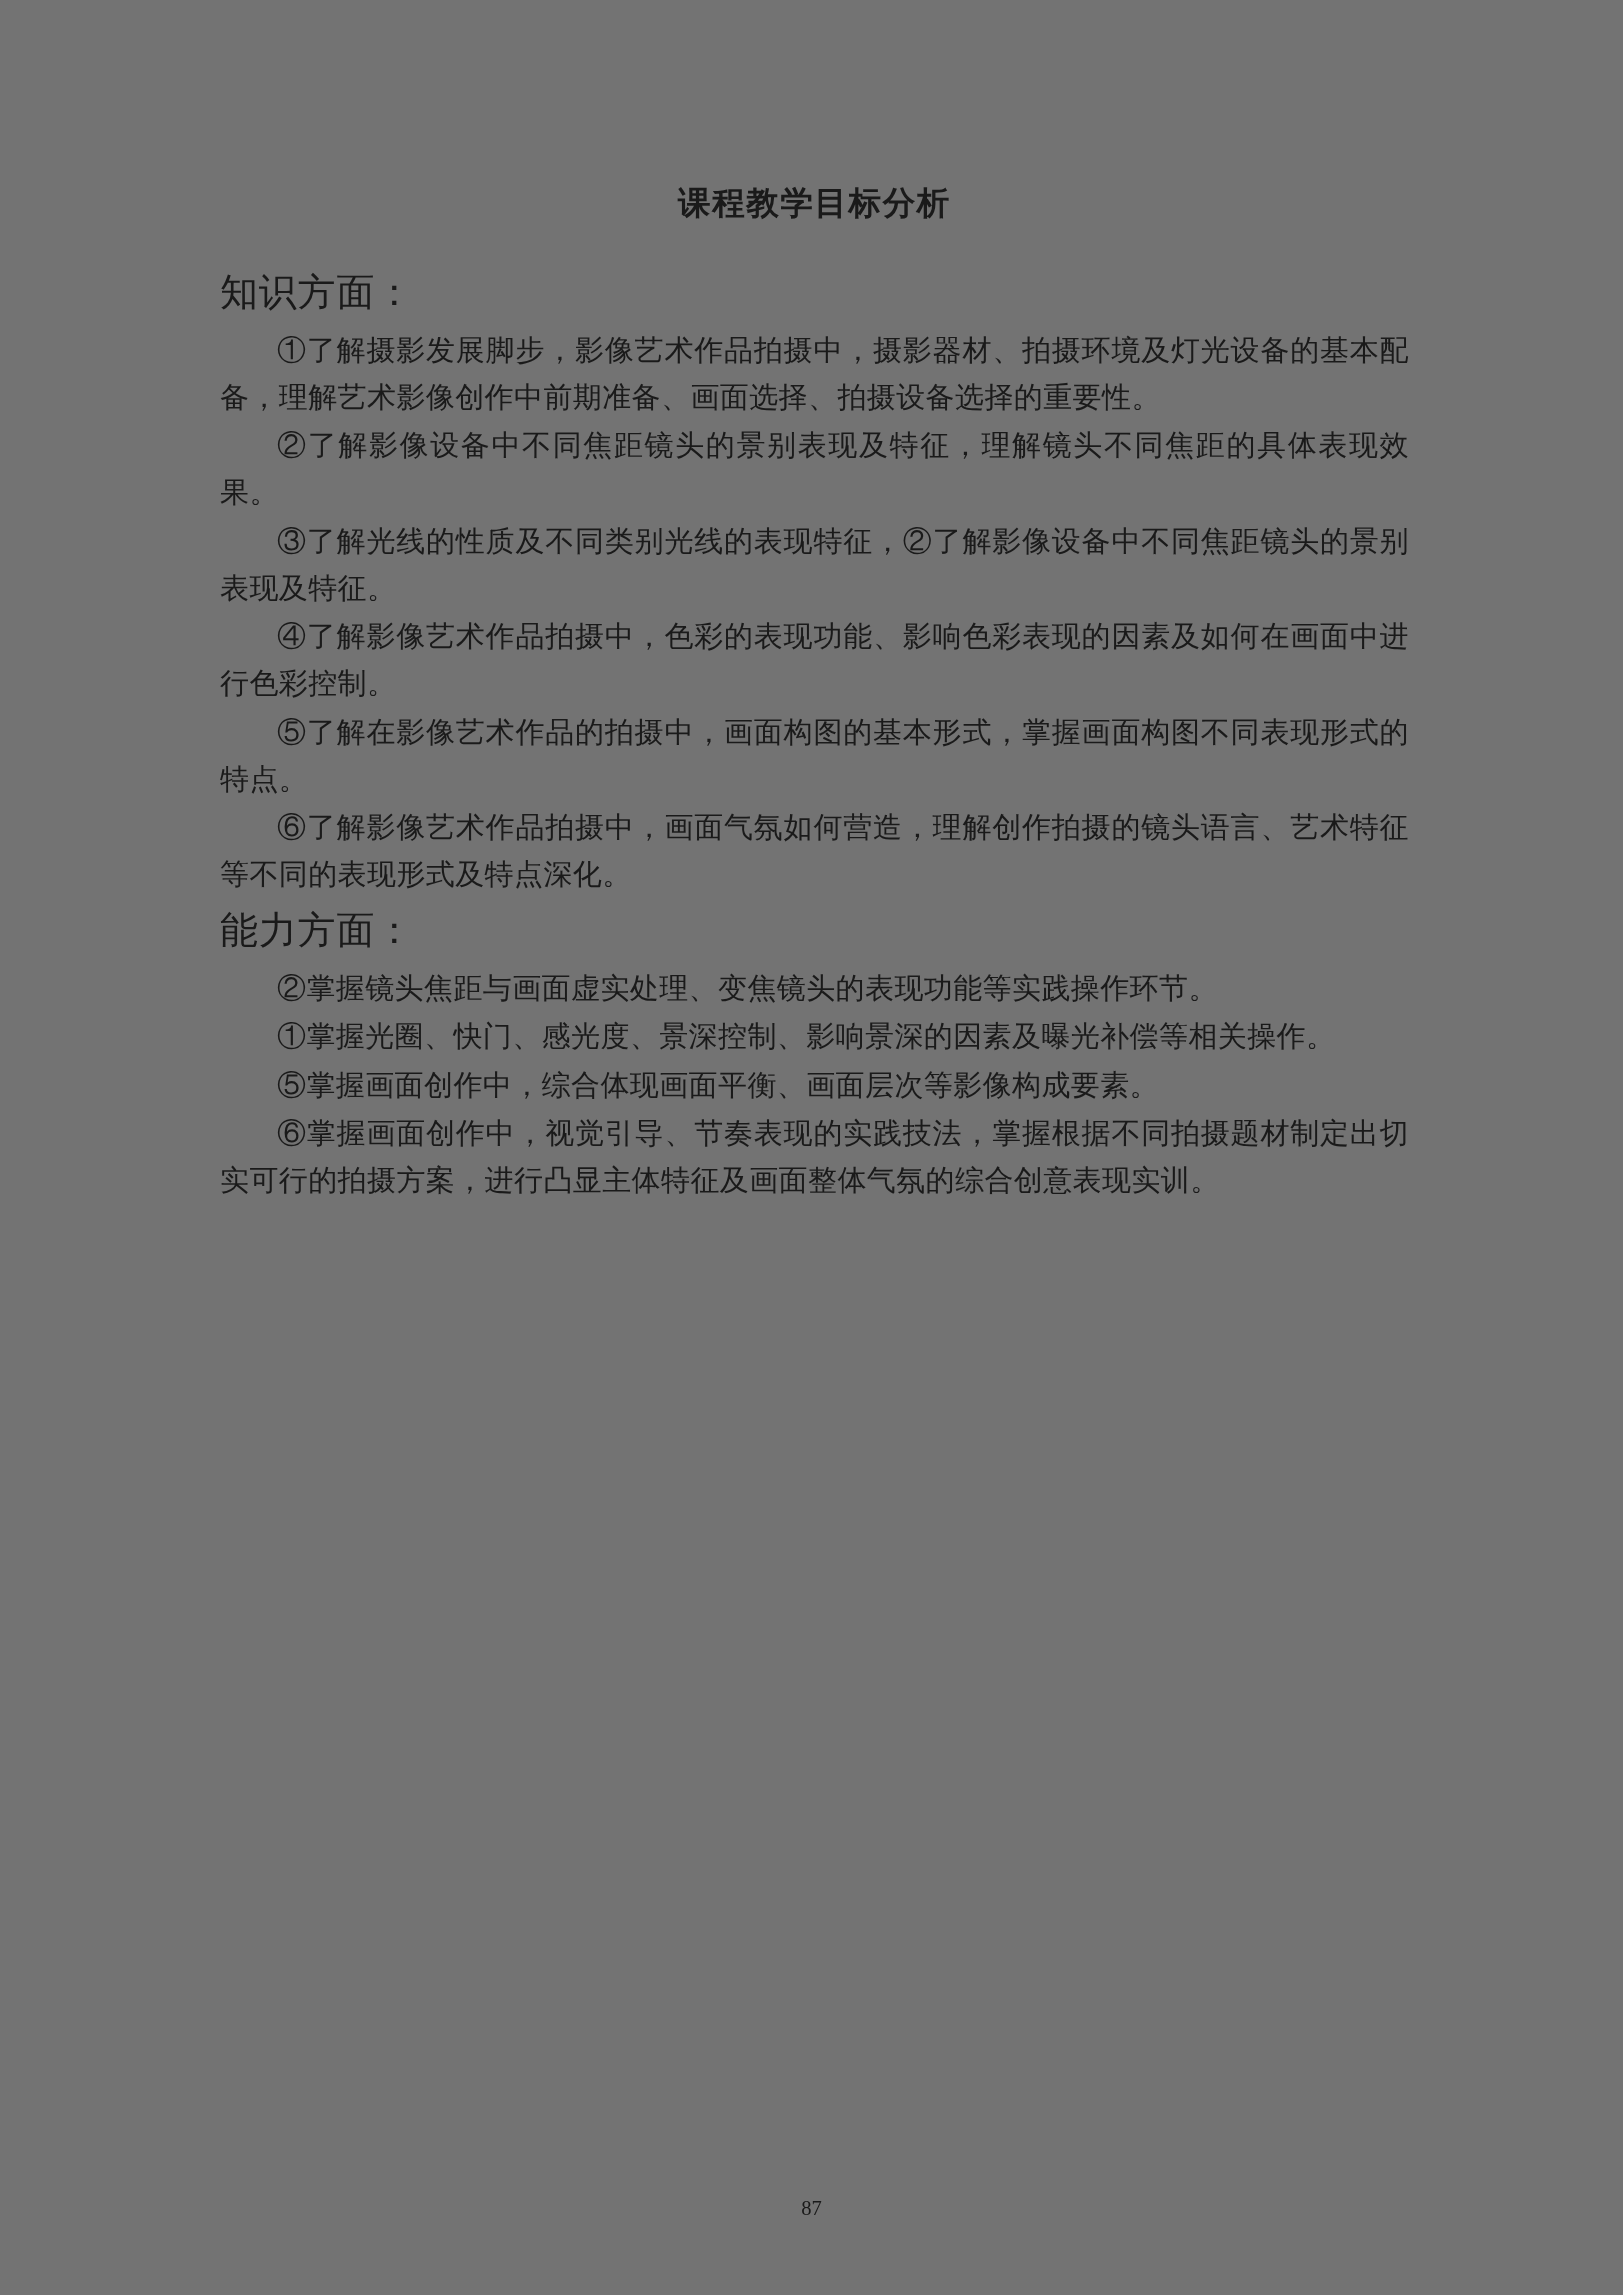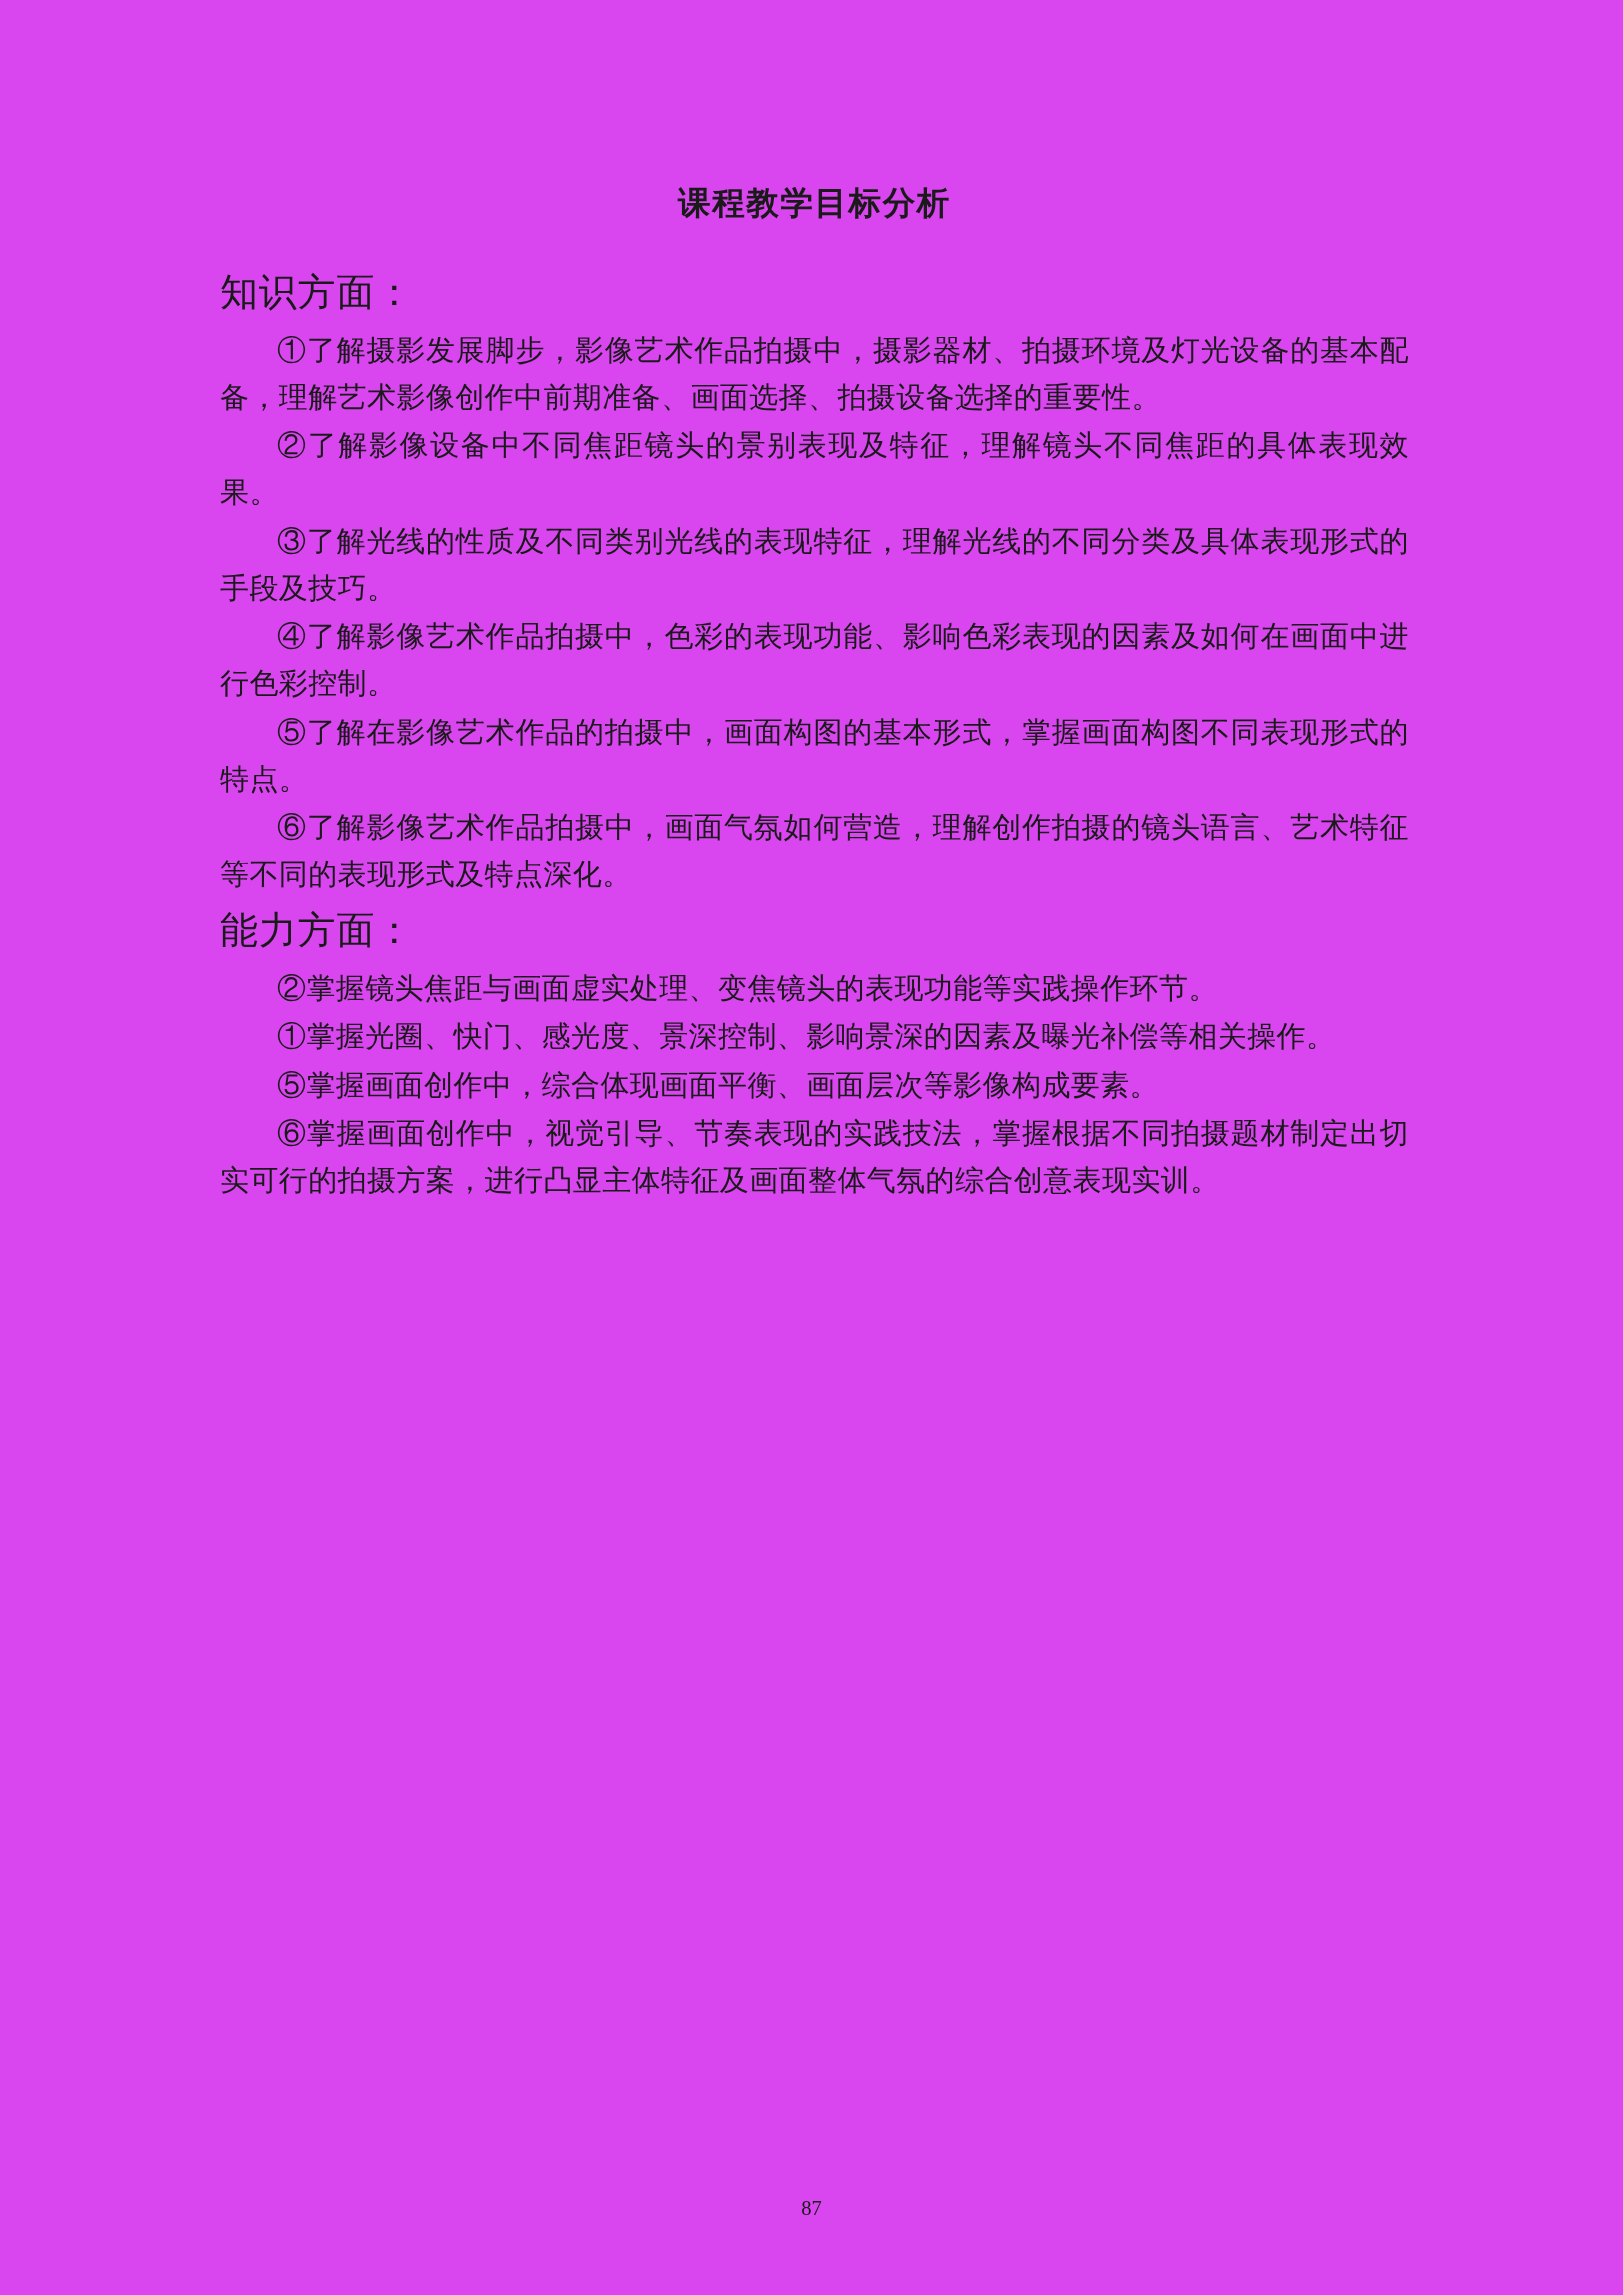--- a/index.html
+++ b/index.html
@@ -13,21 +13,21 @@
     font-family: "DejaVu Serif", "Liberation Serif", serif;
     color: #1a1a1a;
     position: relative;
     overflow: hidden;
   }
   .page {
     position: absolute;
     left: 0; top: 0;
     width: 1623px;
     height: 2295px;
-    background: #d946ef;
+    background: #737373;
   }
   .content {
     position: absolute;
     left: 220px;
     top: 182px;
     width: 1189px;
   }
   .doc-title {
     text-align: center;
     font-size: 32.5px;
@@ -66,21 +66,21 @@
 <body>
 
 <div class="page">
   <div class="content">
 
     <h1 class="doc-title">课程教学目标分析</h1>
 
     <p class="section-head">知识方面：</p>
     <p class="para">①了解摄影发展脚步，影像艺术作品拍摄中，摄影器材、拍摄环境及灯光设备的基本配备，理解艺术影像创作中前期准备、画面选择、拍摄设备选择的重要性。</p>
     <p class="para">②了解影像设备中不同焦距镜头的景别表现及特征，理解镜头不同焦距的具体表现效果。</p>
-    <p class="para">③了解光线的性质及不同类别光线的表现特征，理解光线的不同分类及具体表现形式的手段及技巧。</p>
+    <p class="para">③了解光线的性质及不同类别光线的表现特征，②了解影像设备中不同焦距镜头的景别表现及特征。</p>
     <p class="para">④了解影像艺术作品拍摄中，色彩的表现功能、影响色彩表现的因素及如何在画面中进行色彩控制。</p>
     <p class="para">⑤了解在影像艺术作品的拍摄中，画面构图的基本形式，掌握画面构图不同表现形式的特点。</p>
     <p class="para">⑥了解影像艺术作品拍摄中，画面气氛如何营造，理解创作拍摄的镜头语言、艺术特征等不同的表现形式及特点深化。</p>
 
     <p class="section-head">能力方面：</p>
     <p class="para">②掌握镜头焦距与画面虚实处理、变焦镜头的表现功能等实践操作环节。</p>
     <p class="para">①掌握光圈、快门、感光度、景深控制、影响景深的因素及曝光补偿等相关操作。</p>
     <p class="para">⑤掌握画面创作中，综合体现画面平衡、画面层次等影像构成要素。</p>
     <p class="para">⑥掌握画面创作中，视觉引导、节奏表现的实践技法，掌握根据不同拍摄题材制定出切实可行的拍摄方案，进行凸显主体特征及画面整体气氛的综合创意表现实训。</p>
 

